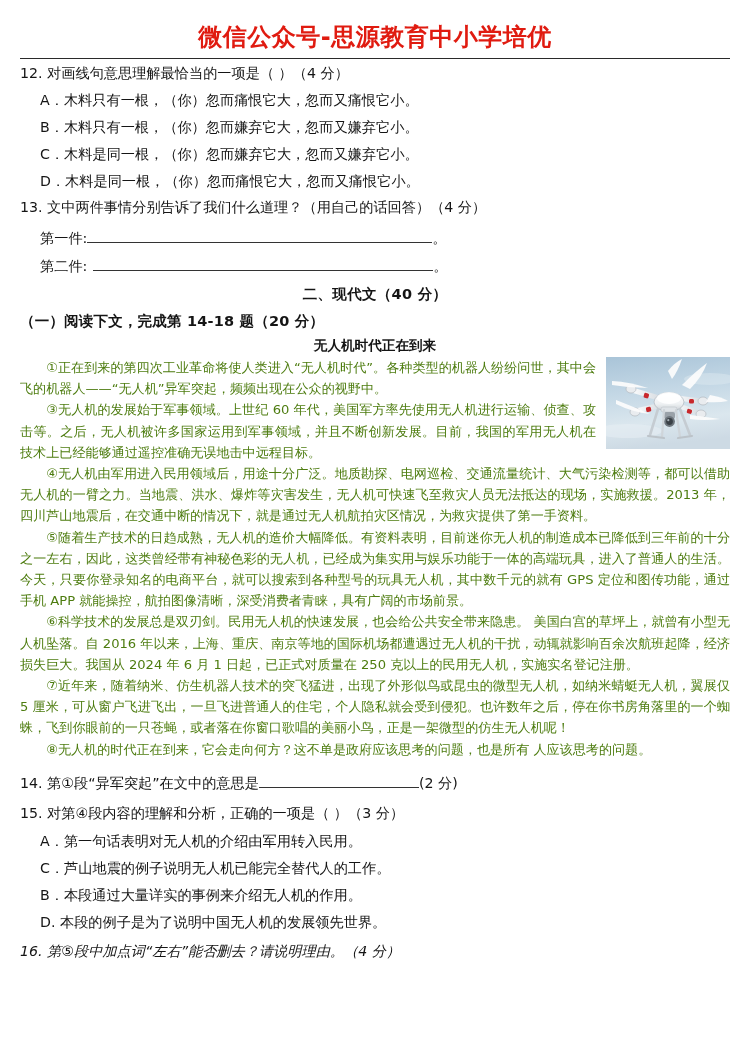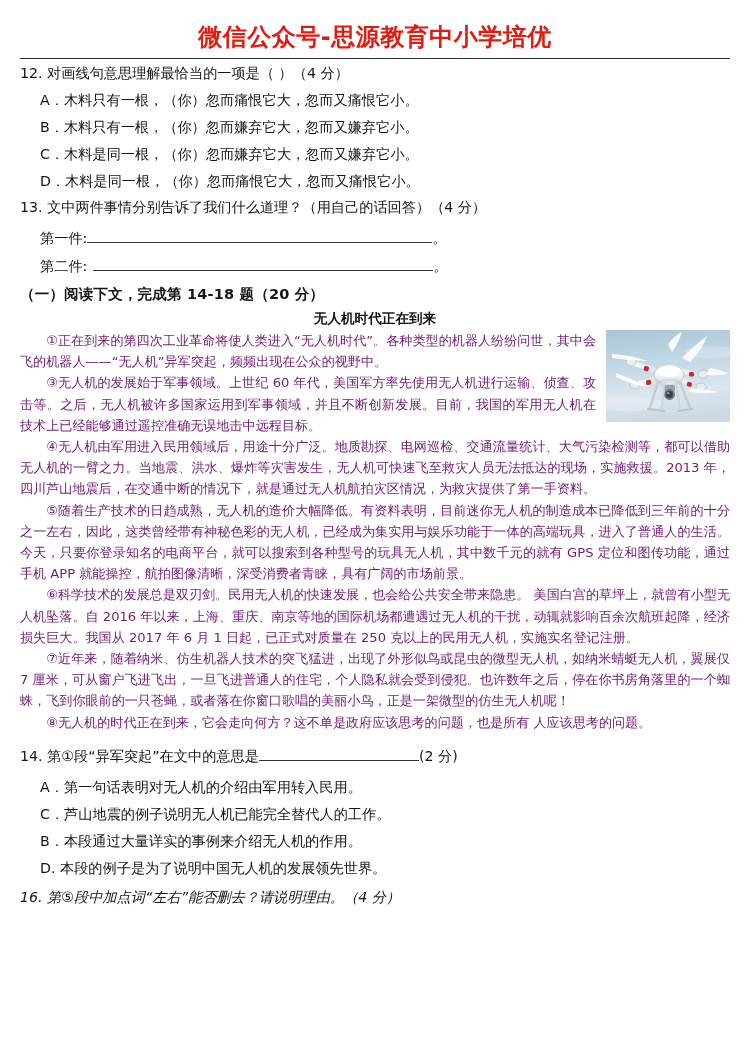--- a/index.html
+++ b/index.html
@@ -99,21 +99,21 @@
     font-size: 13.6px;
     margin: 2px 0 2px 0;
   }
 
   
   .article {
     font-size: 13.1px;
     line-height: 1.62;
     text-align: justify;
     text-justify: inter-ideograph;
-    color: #701a75;
+    color: #4d7c0f;
     position: relative;
   }
   .article p {
     margin: 0;
     text-indent: 2em;
   }
   .drone-figure {
     float: right;
     width: 124px;
     height: 92px;
@@ -152,20 +152,21 @@
     <span class="blank-line" style="width:345px"></span>
     <span class="blank-tail">。</span>
   </div>
 
   <div class="blank-row">
     <span class="blank-label">第二件:</span>
     <span class="blank-line" style="width:340px;margin-left:6px"></span>
     <span class="blank-tail">。</span>
   </div>
 
+  <div class="section-title">二、现代文（40 分）</div>
   <div class="sub-title">（一）阅读下文，完成第 14-18 题（20 分）</div>
 
   <div class="article-title">无人机时代正在到来</div>
 
   <div class="article">
 
     <figure class="drone-figure" style="margin:0 0 2px 10px;">
       <svg class="drone-svg" viewBox="0 0 124 92">
         <defs>
           <linearGradient id="sky" x1="0" y1="0" x2="0.15" y2="1">
@@ -232,33 +233,34 @@
         <path d="M70 53 L74 80" stroke="#cfd5da" stroke-width="2.2" stroke-linecap="round"></path>
         <path d="M42 79 L58 81" stroke="#bcc3c9" stroke-width="2.2" stroke-linecap="round"></path>
         <path d="M72 81 L86 79" stroke="#bcc3c9" stroke-width="2.2" stroke-linecap="round"></path>
       </svg>
     </figure>
 
     <p>①正在到来的第四次工业革命将使人类进入“无人机时代”。各种类型的机器人纷纷问世，其中会飞的机器人——“无人机”异军突起，频频出现在公众的视野中。</p>
     <p>③无人机的发展始于军事领域。上世纪 60 年代，美国军方率先使用无人机进行运输、侦查、攻击等。之后，无人机被许多国家运用到军事领域，并且不断创新发展。目前，我国的军用无人机在技术上已经能够通过遥控准确无误地击中远程目标。</p>
     <p>④无人机由军用进入民用领域后，用途十分广泛。地质勘探、电网巡检、交通流量统计、大气污染检测等，都可以借助无人机的一臂之力。当地震、洪水、爆炸等灾害发生，无人机可快速飞至救灾人员无法抵达的现场，实施救援。2013 年，四川芦山地震后，在交通中断的情况下，就是通过无人机航拍灾区情况，为救灾提供了第一手资料。</p>
     <p>⑤随着生产技术的日趋成熟，无人机的造价大幅降低。有资料表明，目前迷你无人机的制造成本已降低到三年前的十分之一左右，因此，这类曾经带有神秘色彩的无人机，已经成为集实用与娱乐功能于一体的高端玩具，进入了普通人的生活。今天，只要你登录知名的电商平台，就可以搜索到各种型号的玩具无人机，其中数千元的就有 GPS 定位和图传功能，通过手机 APP 就能操控，航拍图像清晰，深受消费者青睐，具有广阔的市场前景。</p>
-    <p>⑥科学技术的发展总是双刃剑。民用无人机的快速发展，也会给公共安全带来隐患。 美国白宫的草坪上，就曾有小型无人机坠落。自 2016 年以来，上海、重庆、南京等地的国际机场都遭遇过无人机的干扰，动辄就影响百余次航班起降，经济损失巨大。我国从 2017 年 6 月 1 日起，已正式对质量在 250 克以上的民用无人机，实施实名登记注册。</p>
-    <p>⑦近年来，随着纳米、仿生机器人技术的突飞猛进，出现了外形似鸟或昆虫的微型无人机，如纳米蜻蜓无人机，翼展仅 7 厘米，可从窗户飞进飞出，一旦飞进普通人的住宅，个人隐私就会受到侵犯。也许数年之后，停在你书房角落里的一个蜘蛛，飞到你眼前的一只苍蝇，或者落在你窗口歌唱的美丽小鸟，正是一架微型的仿生无人机呢！</p>
+    <p>⑥科学技术的发展总是双刃剑。民用无人机的快速发展，也会给公共安全带来隐患。 美国白宫的草坪上，就曾有小型无人机坠落。自 2016 年以来，上海、重庆、南京等地的国际机场都遭遇过无人机的干扰，动辄就影响百余次航班起降，经济损失巨大。我国从 2024 年 6 月 1 日起，已正式对质量在 250 克以上的民用无人机，实施实名登记注册。</p>
+    <p>⑦近年来，随着纳米、仿生机器人技术的突飞猛进，出现了外形似鸟或昆虫的微型无人机，如纳米蜻蜓无人机，翼展仅 5 厘米，可从窗户飞进飞出，一旦飞进普通人的住宅，个人隐私就会受到侵犯。也许数年之后，停在你书房角落里的一个蜘蛛，飞到你眼前的一只苍蝇，或者落在你窗口歌唱的美丽小鸟，正是一架微型的仿生无人机呢！</p>
     <p>⑧无人机的时代正在到来，它会走向何方？这不单是政府应该思考的问题，也是所有 人应该思考的问题。</p>
   </div>
 
   <div class="lower">
 
     <div class="blank-row" style="padding-left:0;margin:6px 0 10px 0;">
       <span class="blank-label">14. 第①段“异军突起”在文中的意思是</span>
       <span class="blank-line" style="width:160px"></span>
       <span class="blank-tail">(2 分)</span>
     </div>
 
+    <div class="q" style="margin:8px 0 2px 0;">15. 对第④段内容的理解和分析，正确的一项是（          ）（3 分）</div>
     <div class="opt">A．第一句话表明对无人机的介绍由军用转入民用。</div>
     <div class="opt">C．芦山地震的例子说明无人机已能完全替代人的工作。</div>
     <div class="opt">B．本段通过大量详实的事例来介绍无人机的作用。</div>
     <div class="opt">D. 本段的例子是为了说明中国无人机的发展领先世界。</div>
 
     <div class="q" style="margin:8px 0 0 0;font-style:italic;">16. 第⑤段中加点词“左右”能否删去？请说明理由。（4 分）</div>
     <div class="gap-answer"></div>
 
   </div>
 </div>

